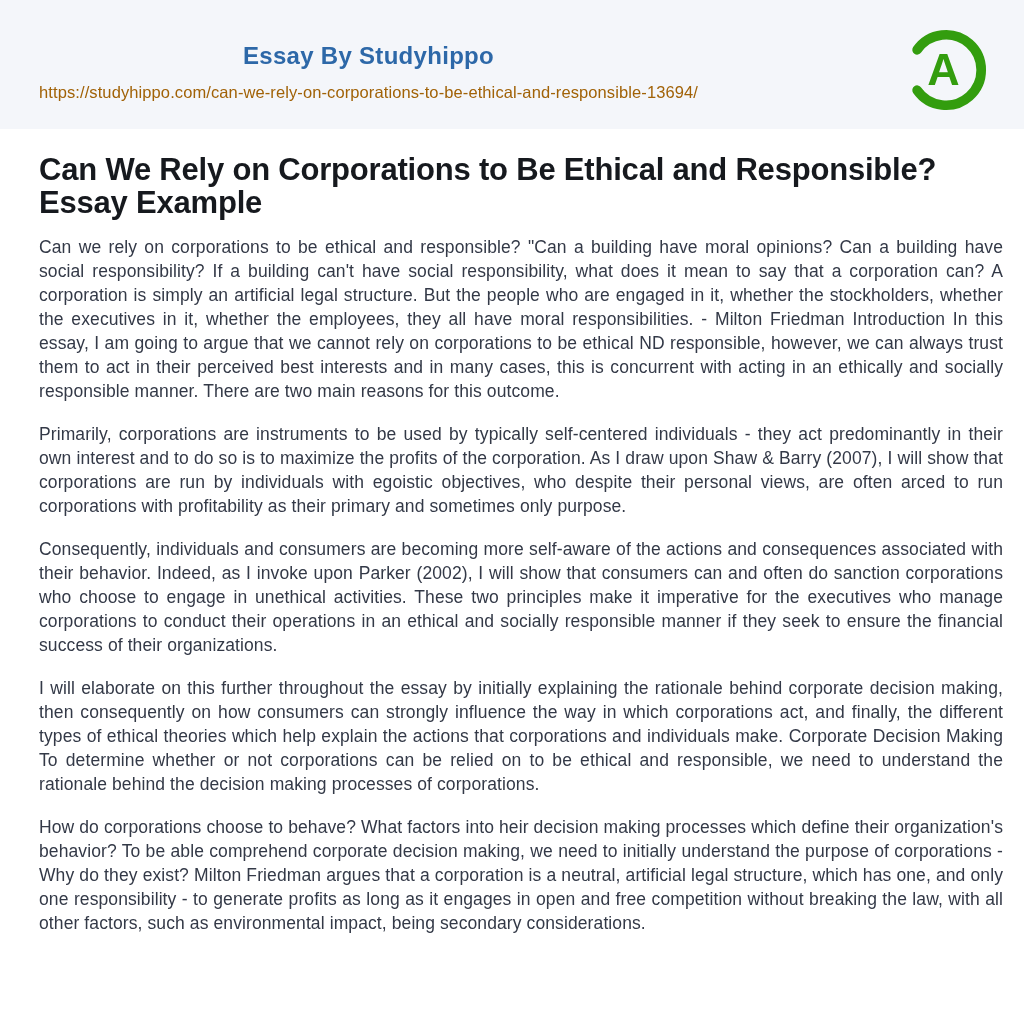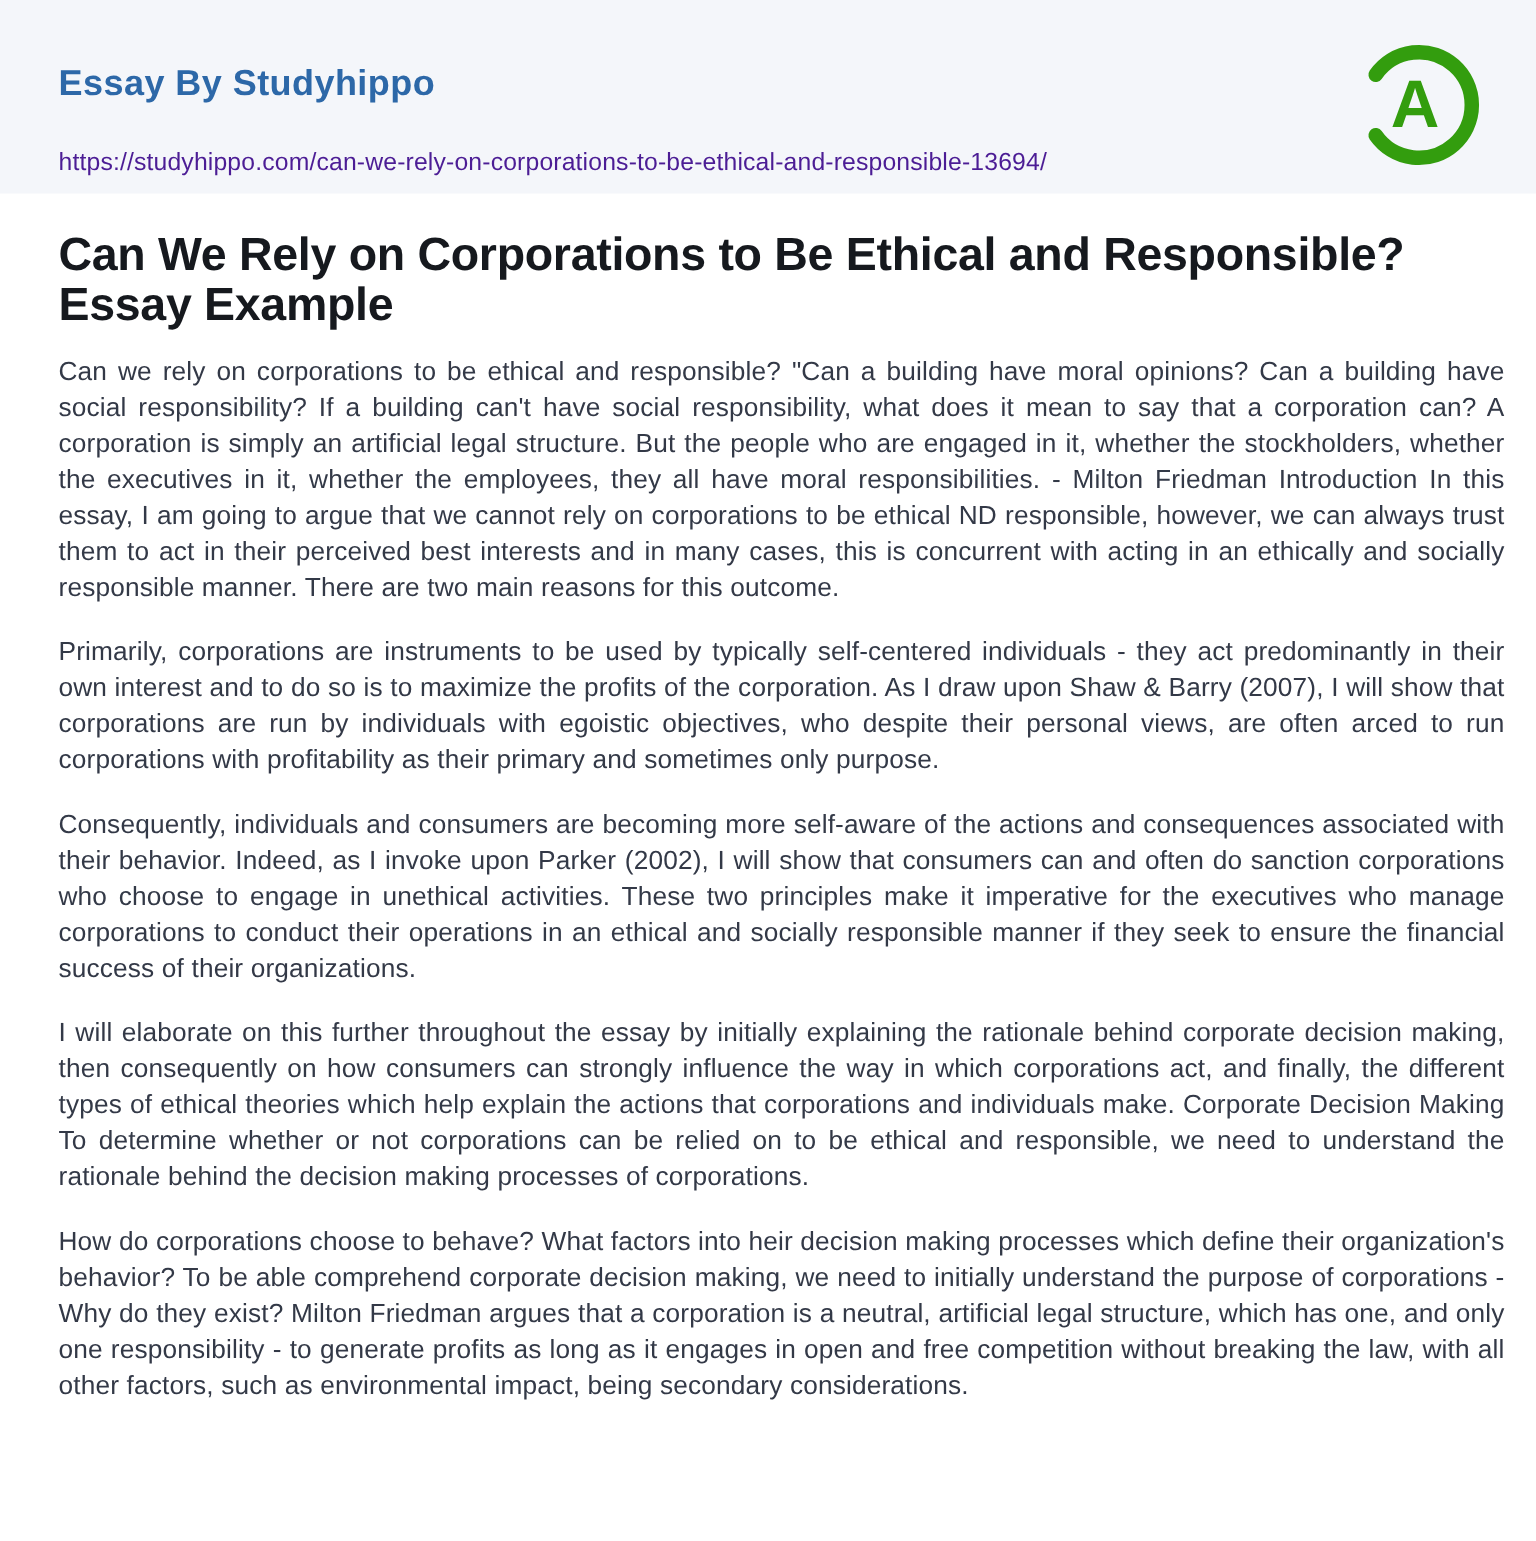--- a/index.html
+++ b/index.html
@@ -11,32 +11,33 @@
     overflow: hidden;
   }
   .page-header {
     width: 100%;
     height: 129px;
     background: #f4f6fa;
     display: flex;
     align-items: flex-start;
     justify-content: space-between;
     padding: 42px 30px 0 39px;
+    text-align: center;
   }
   .header-text { display: flex; flex-direction: column; }
   .site-title {
     color: #2d68a8;
     font-size: 24px;
     font-weight: bold;
     letter-spacing: 0.3px;
     line-height: 1.2;
   }
   .essay-url {
-    margin-top: 28px;
-    color: #4c1d95;
+    margin-top: 12px;
+    color: #a16207;
     font-size: 16.5px;
     font-weight: normal;
     text-decoration: none;
     letter-spacing: 0.1px;
   }
   .logo-wrap {
     width: 88px;
     height: 88px;
     margin-top: -16px;
     margin-right: 4px;

